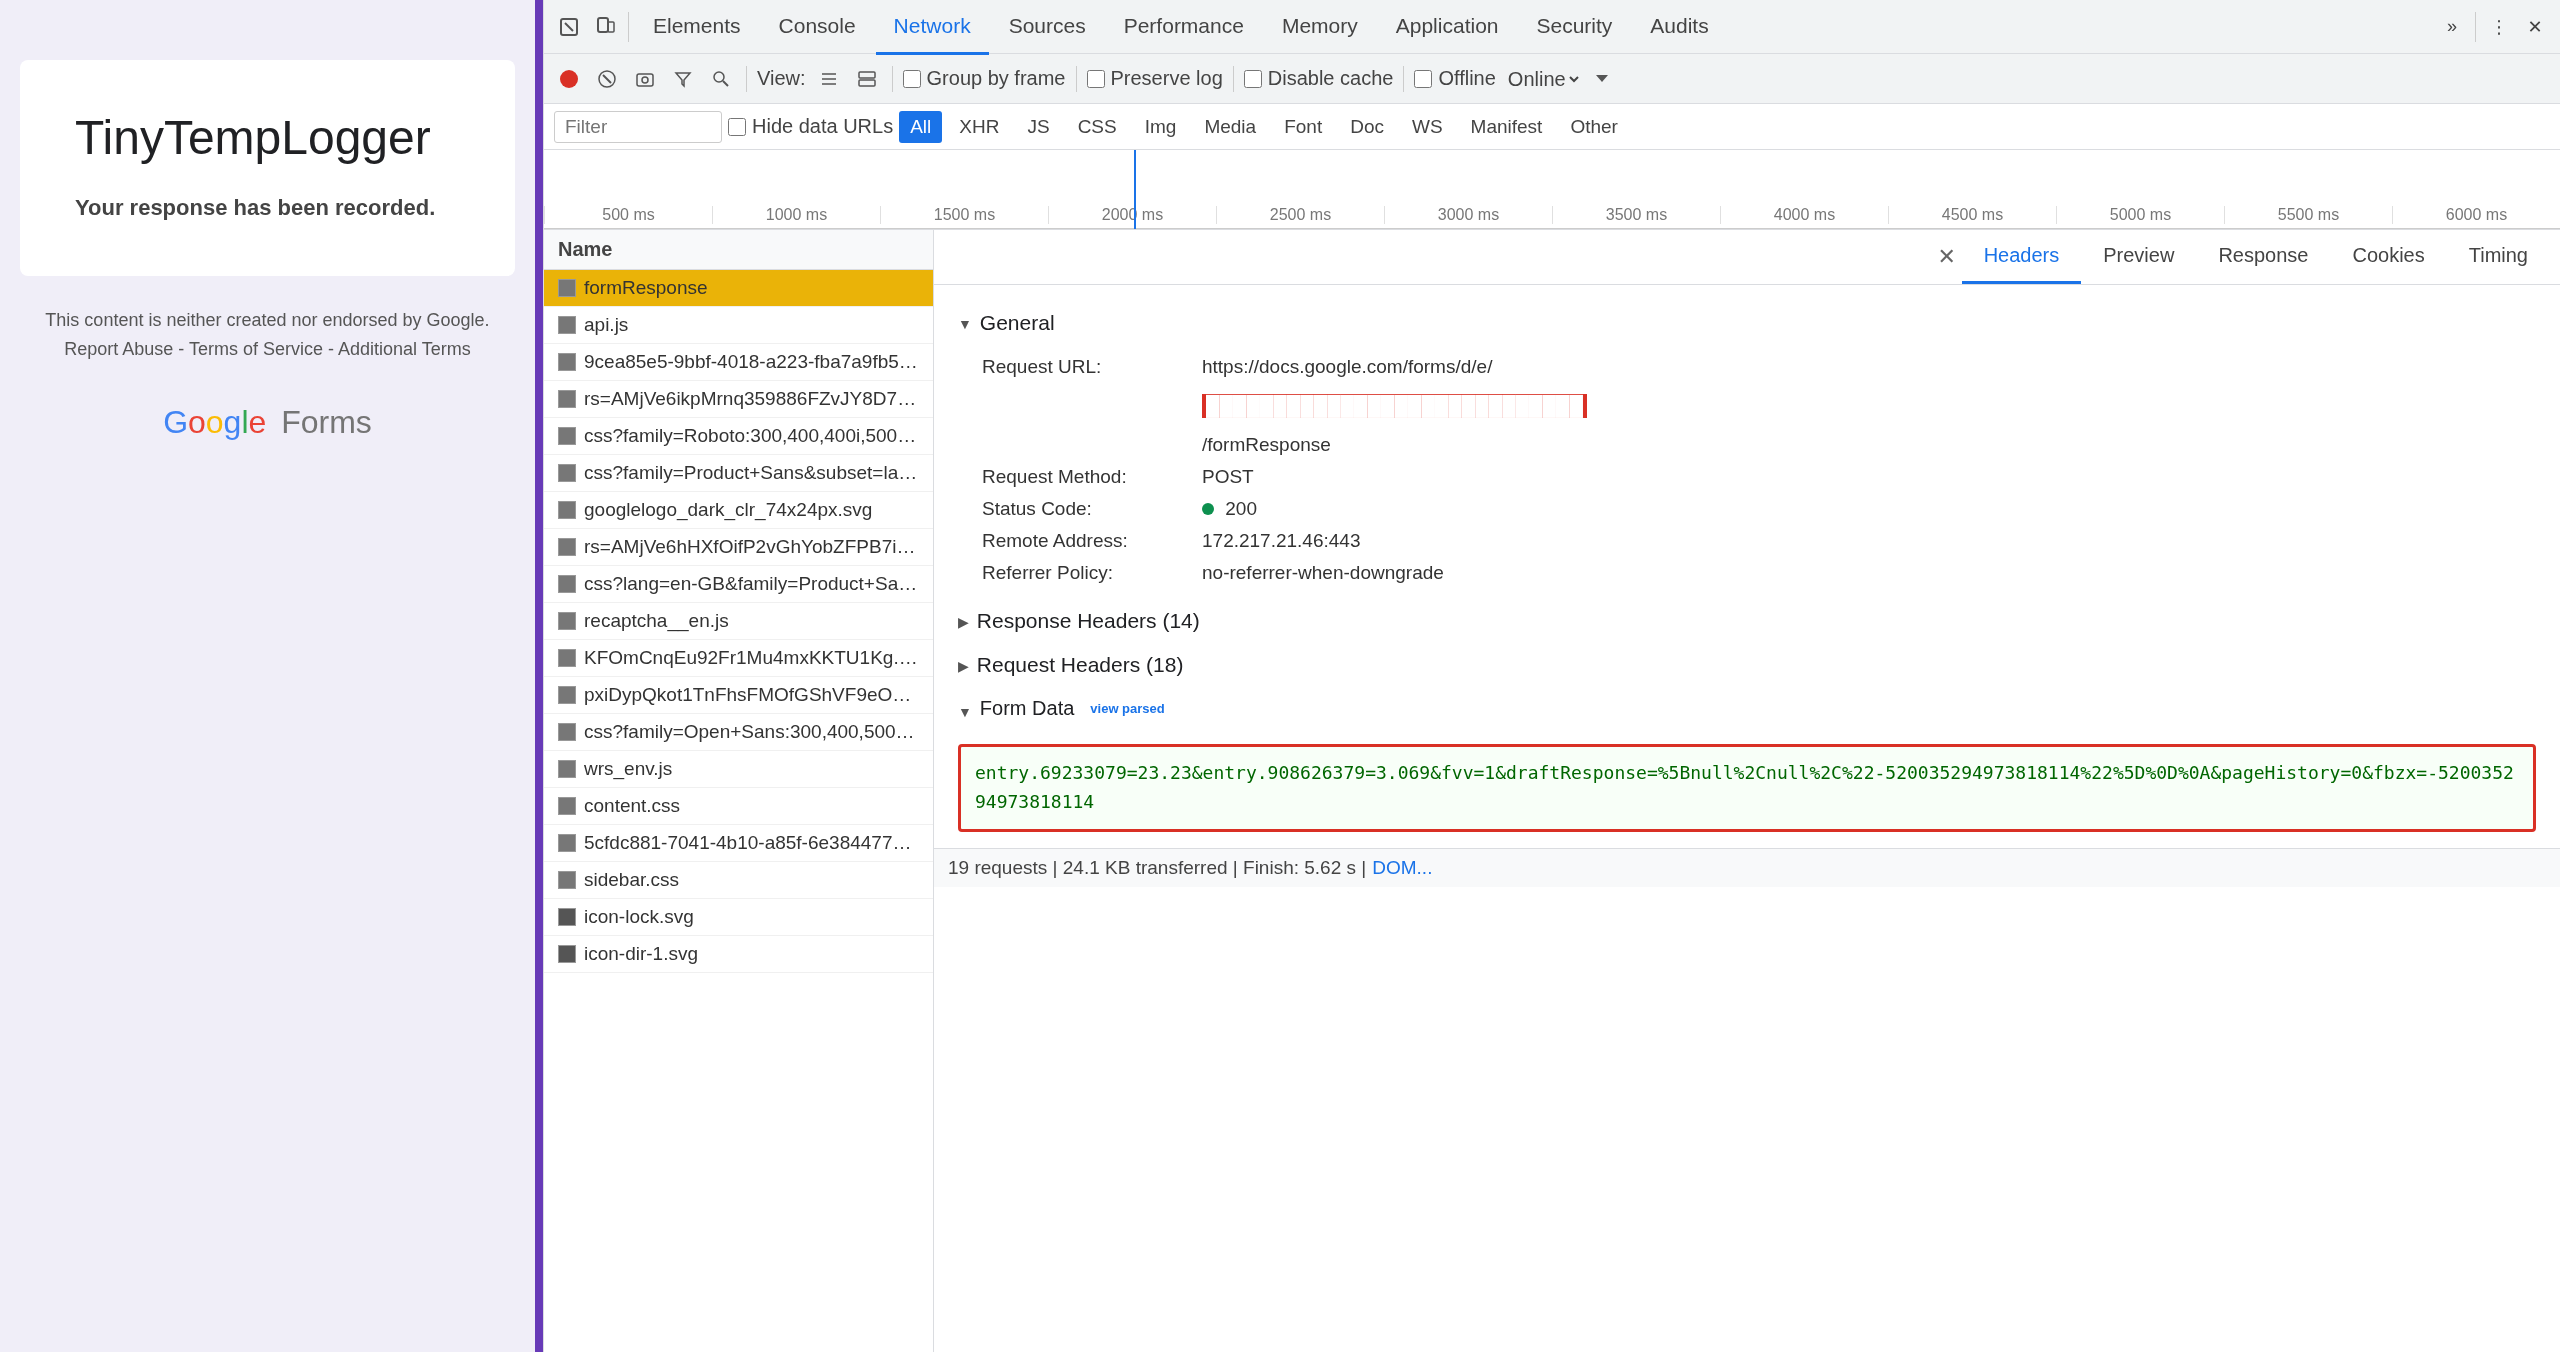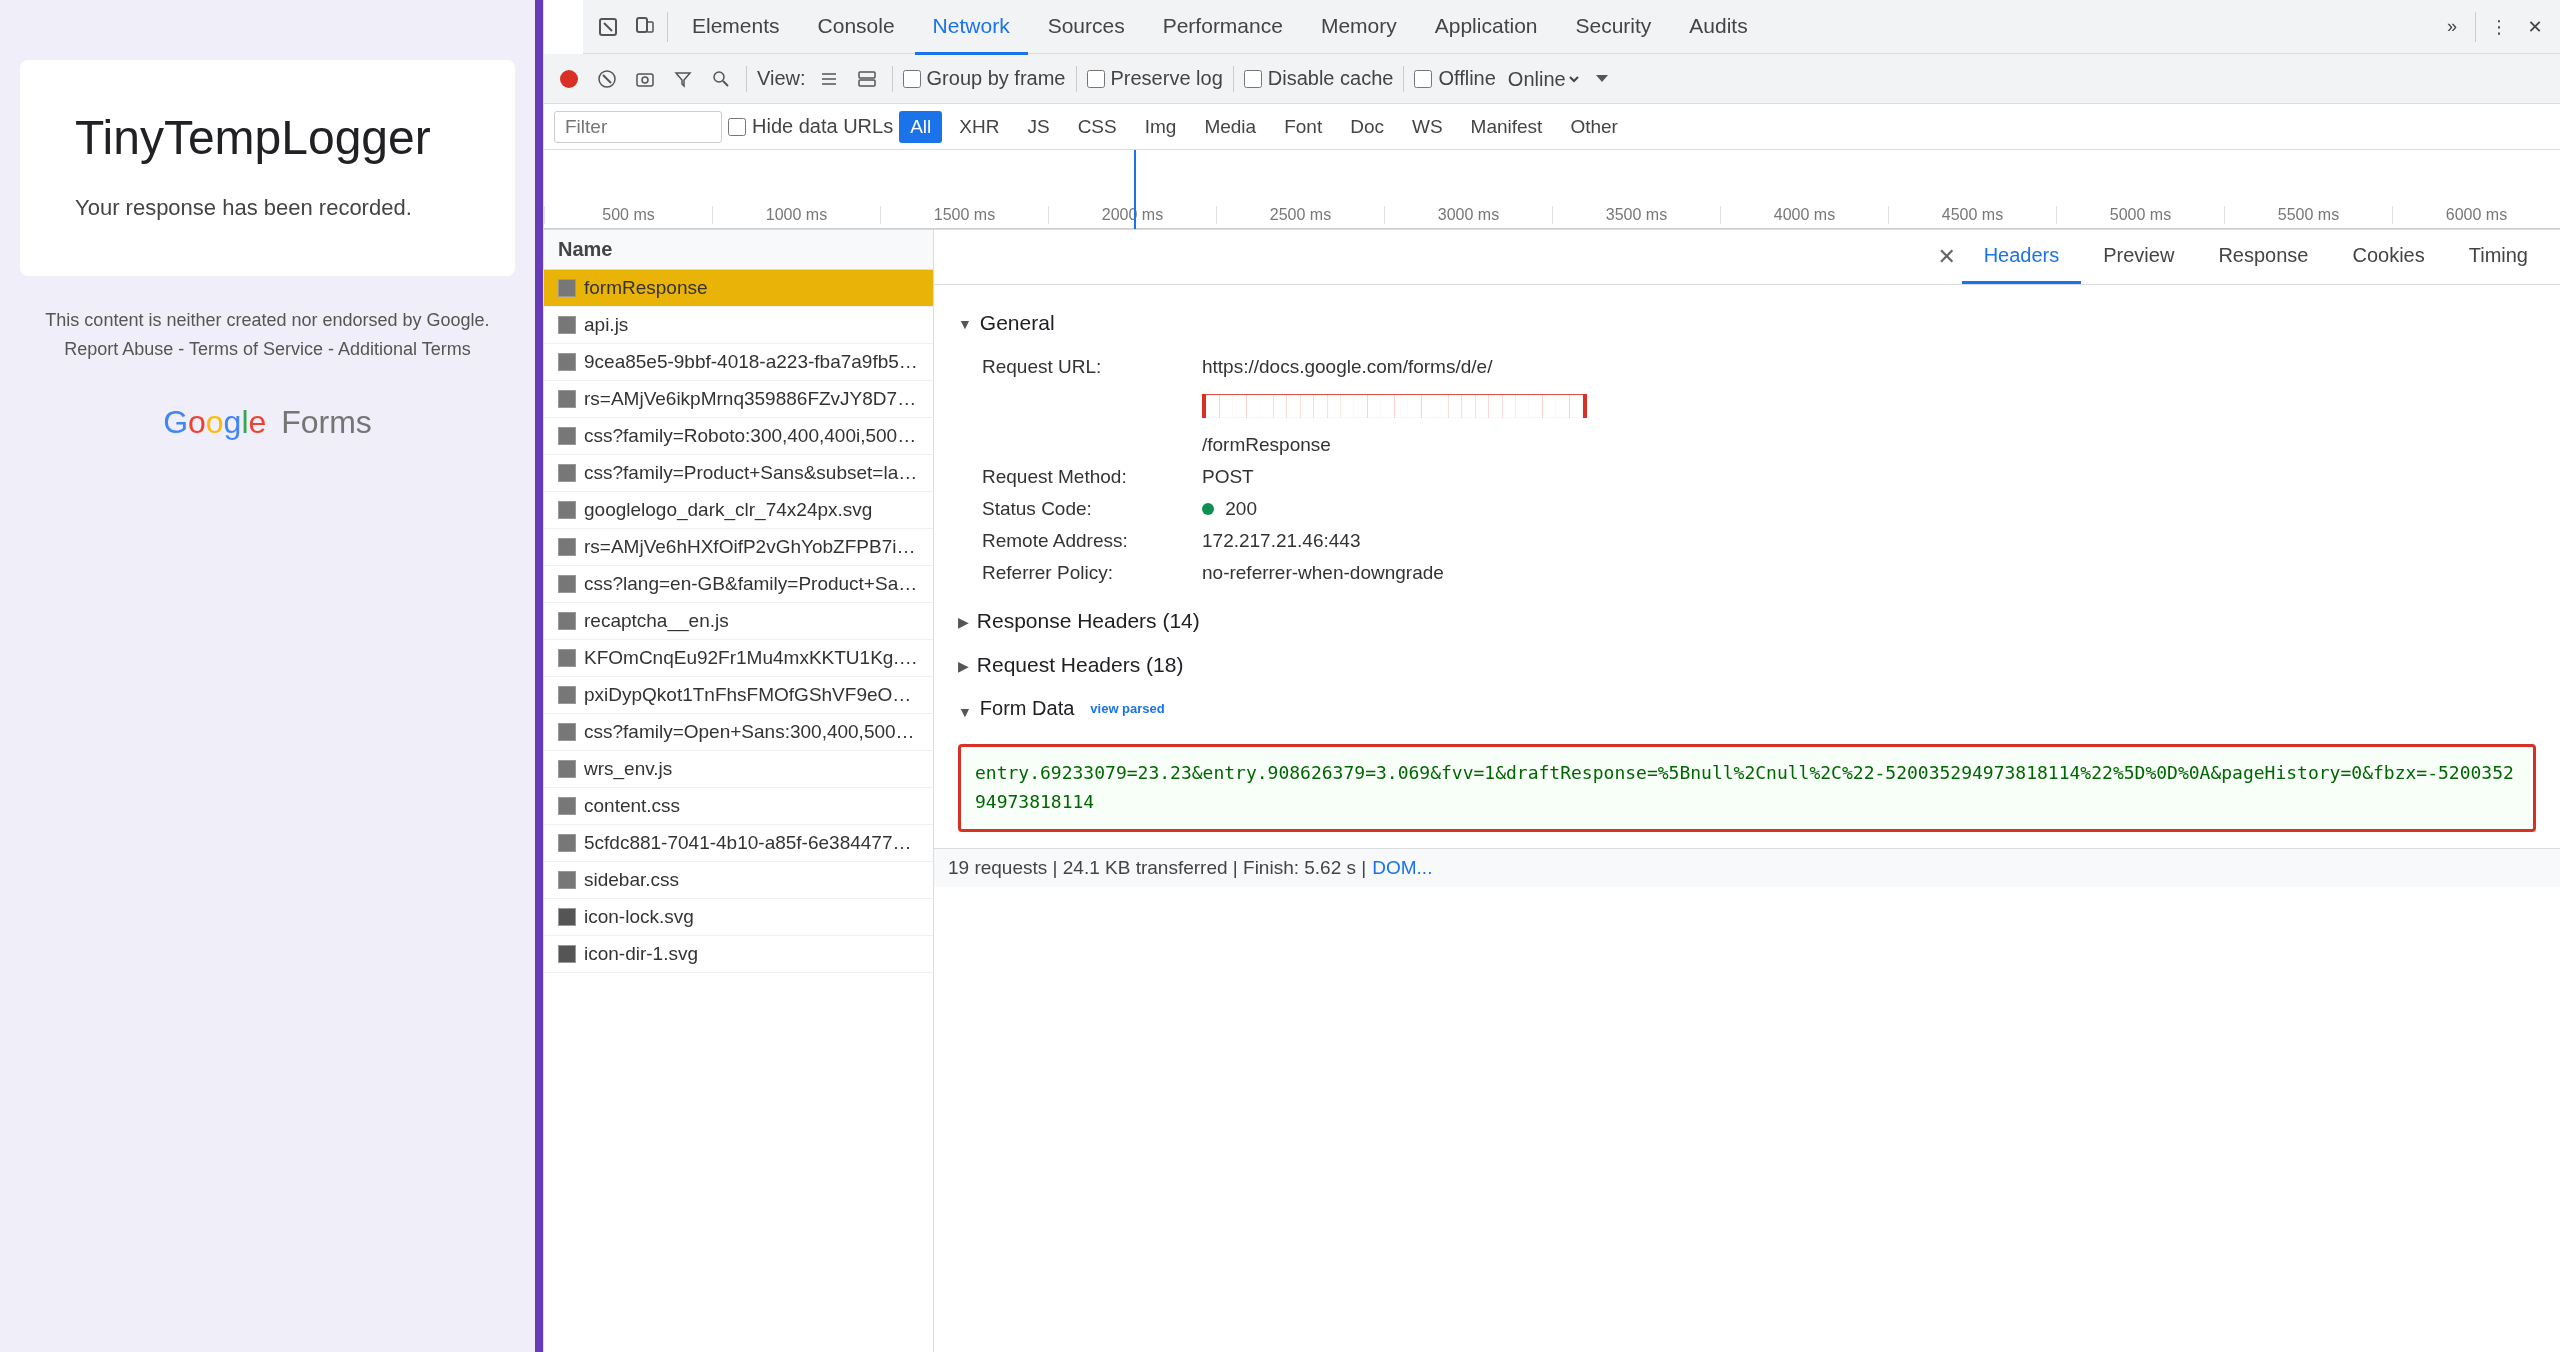--- a/index.html
+++ b/index.html
@@ -25,20 +25,21 @@
     .form-title {
       font-size: 48px;
       font-weight: 400;
       color: #202124;
       margin-bottom: 30px;
       font-family: 'Google Sans', Arial, sans-serif;
     }
     .form-subtitle {
       font-size: 22px;
       color: #444;
+      font-weight: bold;
     }
     .form-footer {
       margin-top: 30px;
       text-align: center;
       font-size: 18px;
       color: #555;
       line-height: 1.6;
     }
     .google-forms-logo {
       margin-top: 40px;
@@ -79,21 +80,20 @@
 
     
     .devtools-toolbar {
       display: flex;
       align-items: center;
       background: #f1f3f4;
       border-bottom: 1px solid #dadce0;
       padding: 0 8px;
       height: 54px;
       gap: 2px;
-      margin-left: 39px;
     }
     .dt-icon {
       width: 34px; height: 34px;
       display: flex; align-items: center; justify-content: center;
       border-radius: 4px;
       cursor: pointer;
       color: #444;
       font-size: 18px;
     }
     .dt-sep { width: 1px; height: 30px; background: #ccc; margin: 0 4px; }

